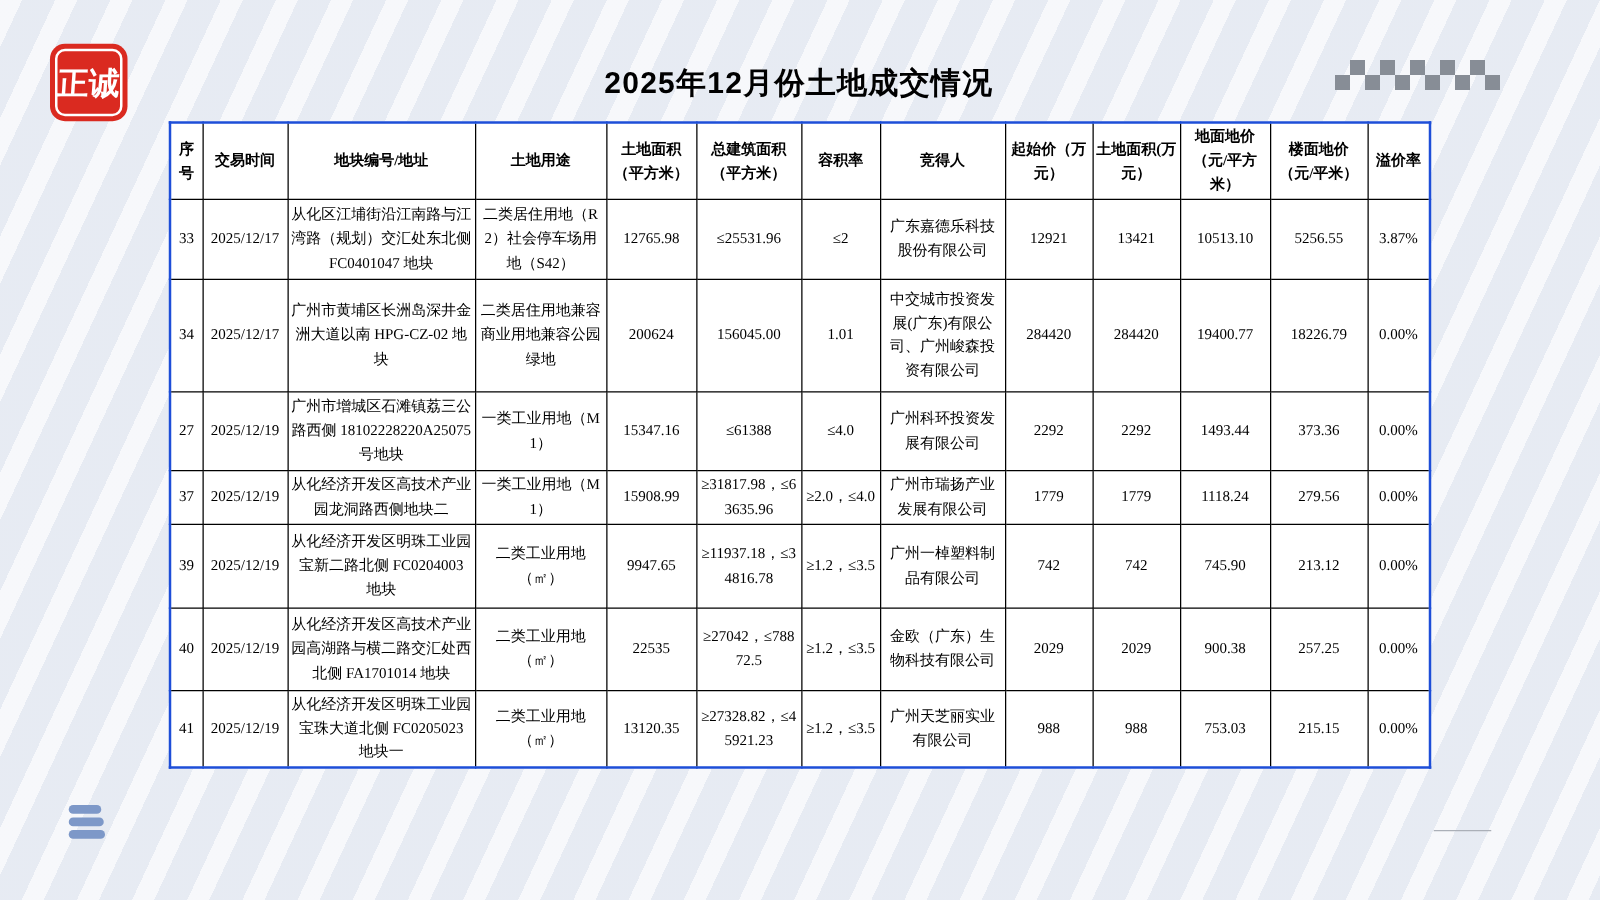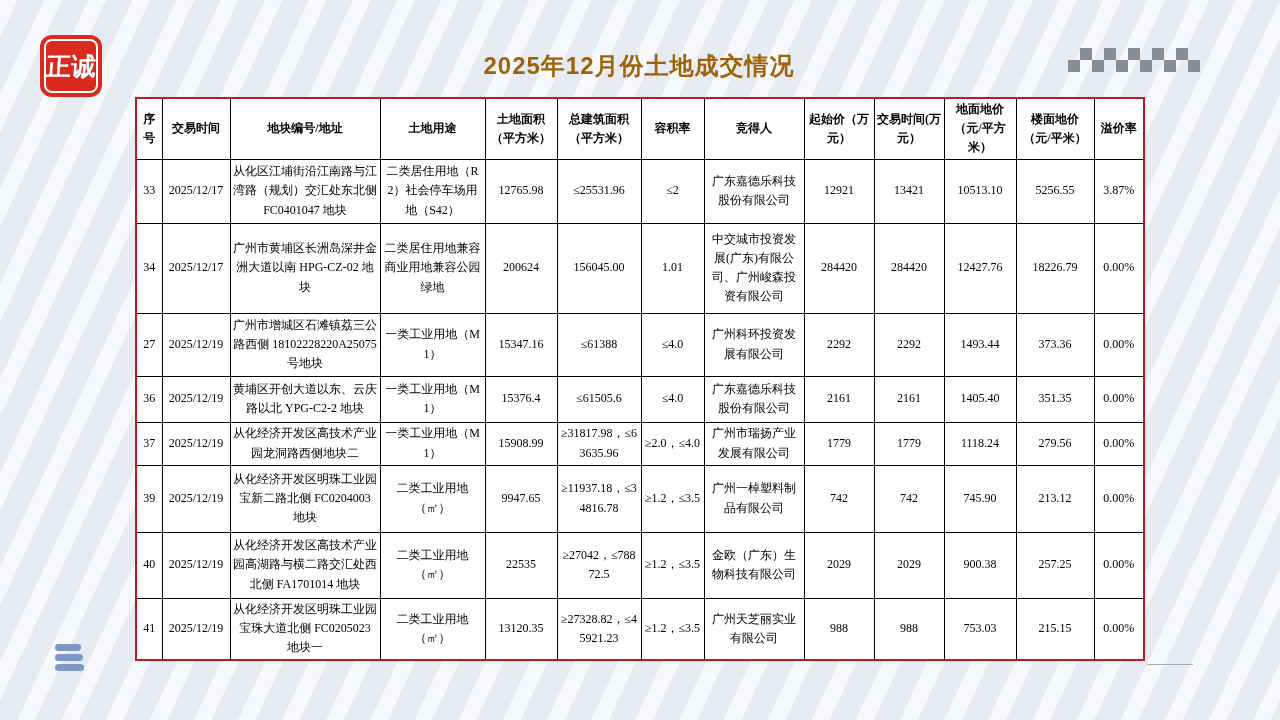--- a/index.html
+++ b/index.html
@@ -20,33 +20,33 @@
   .logo-inner{
     position:absolute;inset:4px;border:2px solid #fff;border-radius:8px;
   }
   .logo-text{
     position:relative;color:#fff;font-family:"Liberation Sans","DejaVu Sans",sans-serif;
     font-weight:bold;font-size:25px;letter-spacing:0px;transform:skewX(-4deg);
   }
   .page-title{
     position:absolute;left:135px;top:50px;width:1008px;
     text-align:center;font-family:"Liberation Sans","DejaVu Sans",sans-serif;
-    font-weight:bold;font-size:24px;color:#a16207;letter-spacing:1px;
+    font-weight:bold;font-size:24px;color:#000000;letter-spacing:1px;
   }
   .checker{
     position:absolute;left:1068px;top:48px;width:132px;height:24px;
     background-image:conic-gradient(#878d96 25%, transparent 25% 50%, #878d96 50% 75%, transparent 75%);
     background-size:24px 24px;
   }
   .table-wrap{
     position:absolute;left:135px;top:97px;
   }
   table{
     border-collapse:collapse;table-layout:fixed;width:1008px;
-    background:#fff;border:2px solid #b91c1c;
+    background:#fff;border:2px solid #1d4ed8;
   }
   th,td{
     border:1px solid #000;text-align:center;vertical-align:middle;
     font-size:12px;line-height:1.6;padding:1px 2px;
     word-break:break-all;overflow:hidden;
   }
   th{font-weight:bold;}
   .hamburger{
     position:absolute;left:55px;top:644px;width:30px;height:30px;
   }
@@ -93,21 +93,21 @@
       <tr style="height:44px">
           <th>序号</th>
           <th>交易时间</th>
           <th>地块编号/地址</th>
           <th>土地用途</th>
           <th>土地面积（平方米）</th>
           <th>总建筑面积（平方米）</th>
           <th>容积率</th>
           <th>竞得人</th>
           <th>起始价（万元）</th>
-          <th>交易时间(万元）</th>
+          <th>土地面积(万元）</th>
           <th>地面地价（元/平方米）</th>
           <th>楼面地价（元/平米）</th>
           <th>溢价率</th>
         </tr>
     </thead>
     <tbody>
         <tr style="height: 64px;">
           <td>33</td>
           <td>2025/12/17</td>
           <td>从化区江埔街沿江南路与江湾路（规划）交汇处东北侧FC0401047 地块</td>
@@ -126,54 +126,39 @@
           <td>34</td>
           <td>2025/12/17</td>
           <td>广州市黄埔区长洲岛深井金洲大道以南 HPG-CZ-02 地块</td>
           <td>二类居住用地兼容商业用地兼容公园绿地</td>
           <td>200624</td>
           <td>156045.00</td>
           <td>1.01</td>
           <td>中交城市投资发展(广东)有限公司、广州峻森投资有限公司</td>
           <td>284420</td>
           <td>284420</td>
-          <td>12427.76</td>
+          <td>19400.77</td>
           <td>18226.79</td>
           <td>0.00%</td>
         </tr>
         <tr style="height: 63px;">
           <td>27</td>
           <td>2025/12/19</td>
           <td>广州市增城区石滩镇荔三公路西侧 18102228220A25075 号地块</td>
           <td>一类工业用地（M1）</td>
           <td>15347.16</td>
           <td>≤61388</td>
           <td>≤4.0</td>
           <td>广州科环投资发展有限公司</td>
           <td>2292</td>
           <td>2292</td>
           <td>1493.44</td>
           <td>373.36</td>
           <td>0.00%</td>
         </tr>
-        <tr style="height: 46px;">
-          <td>36</td>
-          <td>2025/12/19</td>
-          <td>黄埔区开创大道以东、云庆路以北 YPG-C2-2 地块</td>
-          <td>一类工业用地（M1）</td>
-          <td>15376.4</td>
-          <td>≤61505.6</td>
-          <td>≤4.0</td>
-          <td>广东嘉德乐科技股份有限公司</td>
-          <td>2161</td>
-          <td>2161</td>
-          <td>1405.40</td>
-          <td>351.35</td>
-          <td>0.00%</td>
-        </tr>
         <tr style="height: 43px;">
           <td>37</td>
           <td>2025/12/19</td>
           <td>从化经济开发区高技术产业园龙洞路西侧地块二</td>
           <td>一类工业用地（M1）</td>
           <td>15908.99</td>
           <td>≥31817.98，≤63635.96</td>
           <td>≥2.0，≤4.0</td>
           <td>广州市瑞扬产业发展有限公司</td>
           <td>1779</td>

